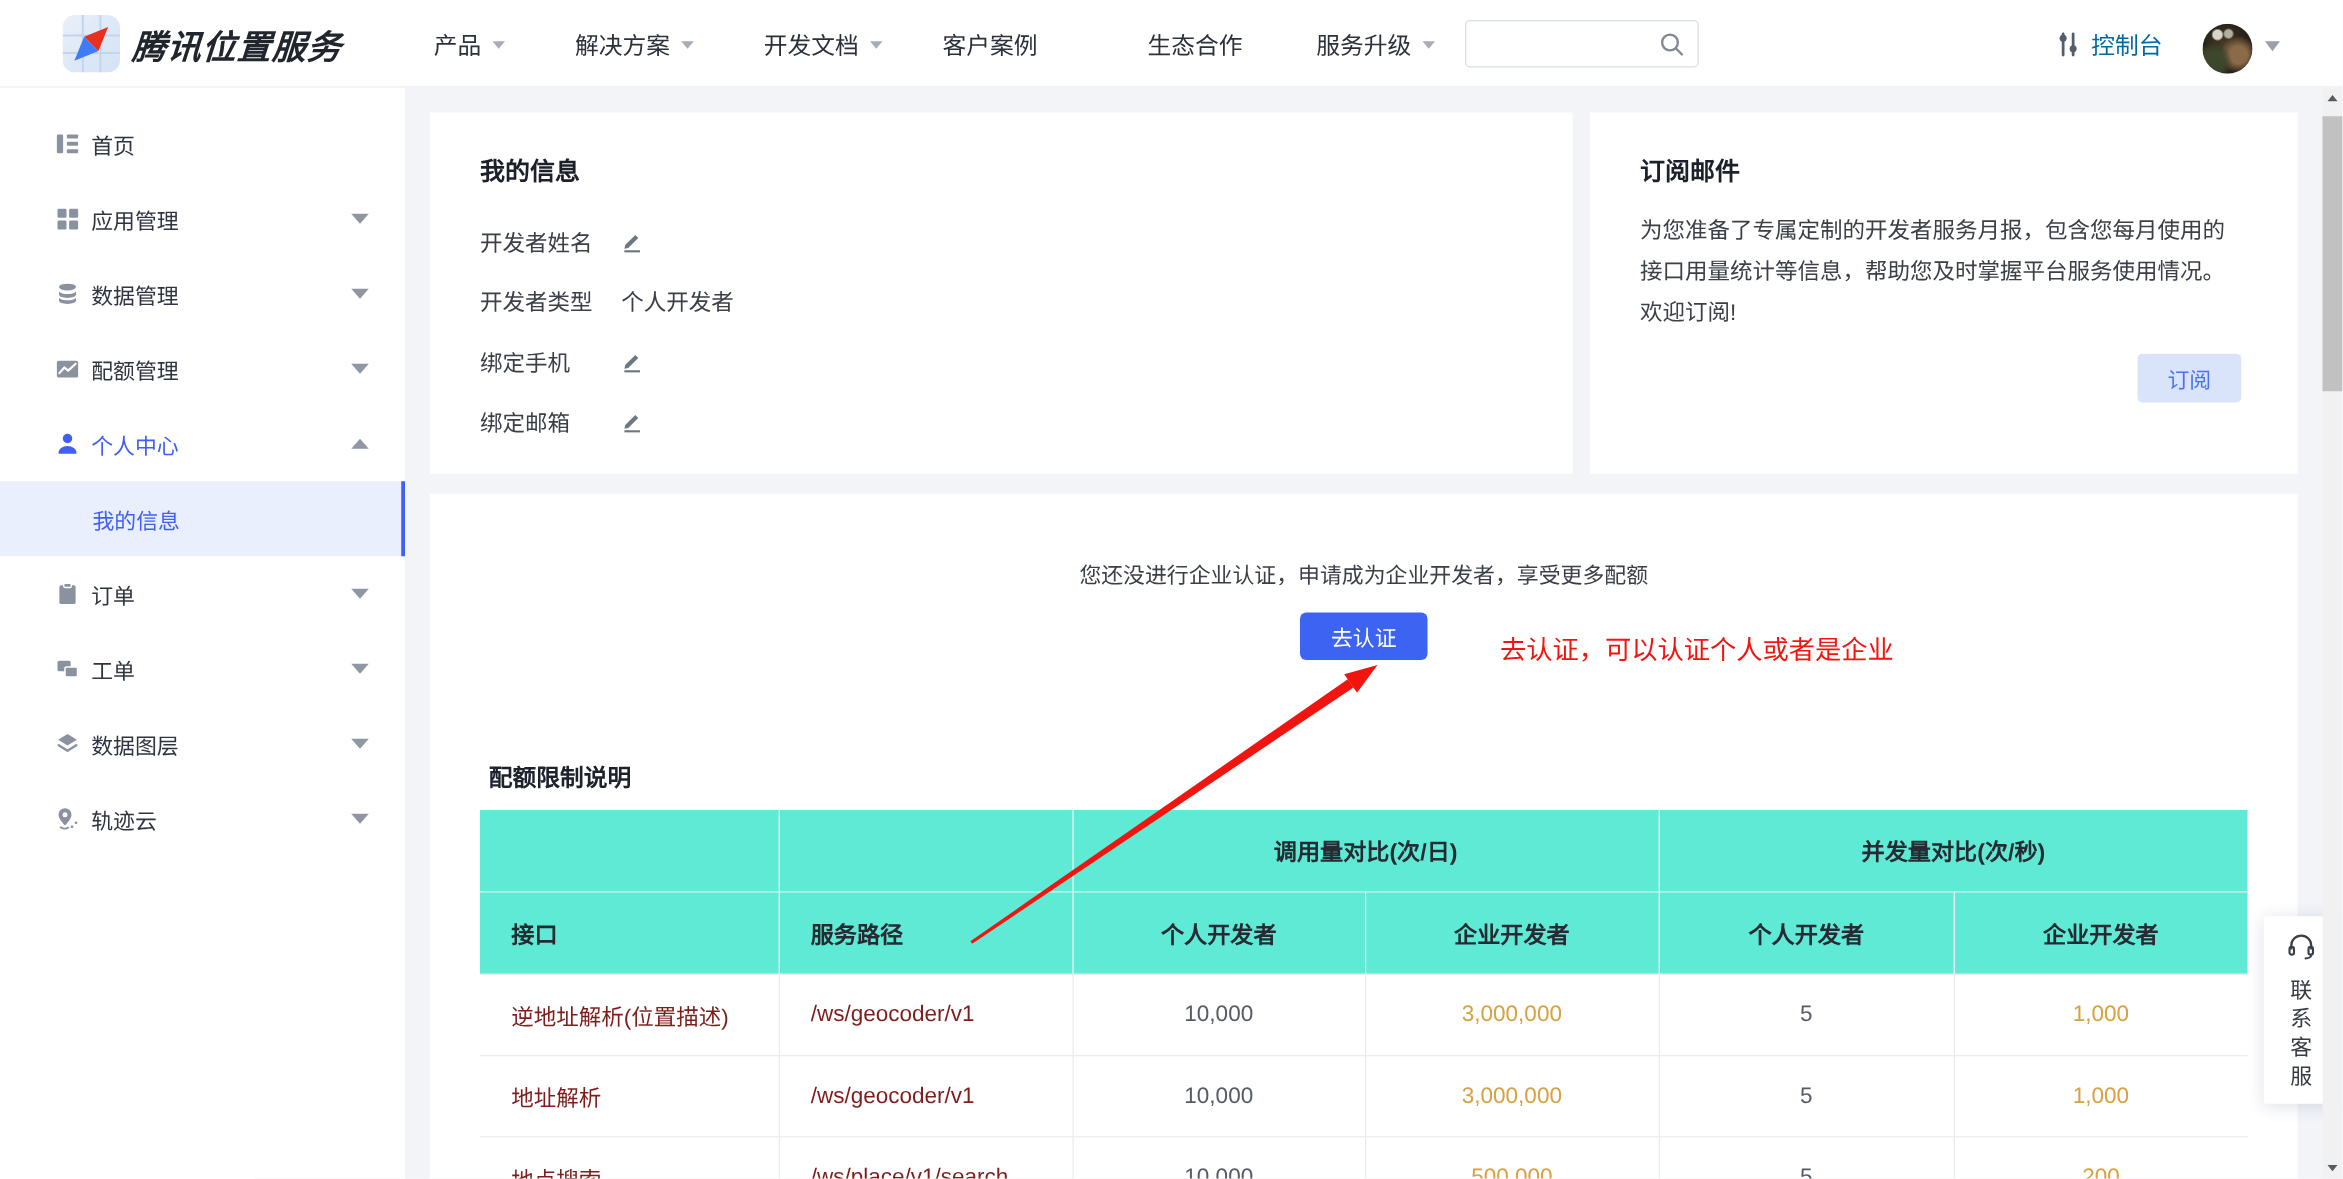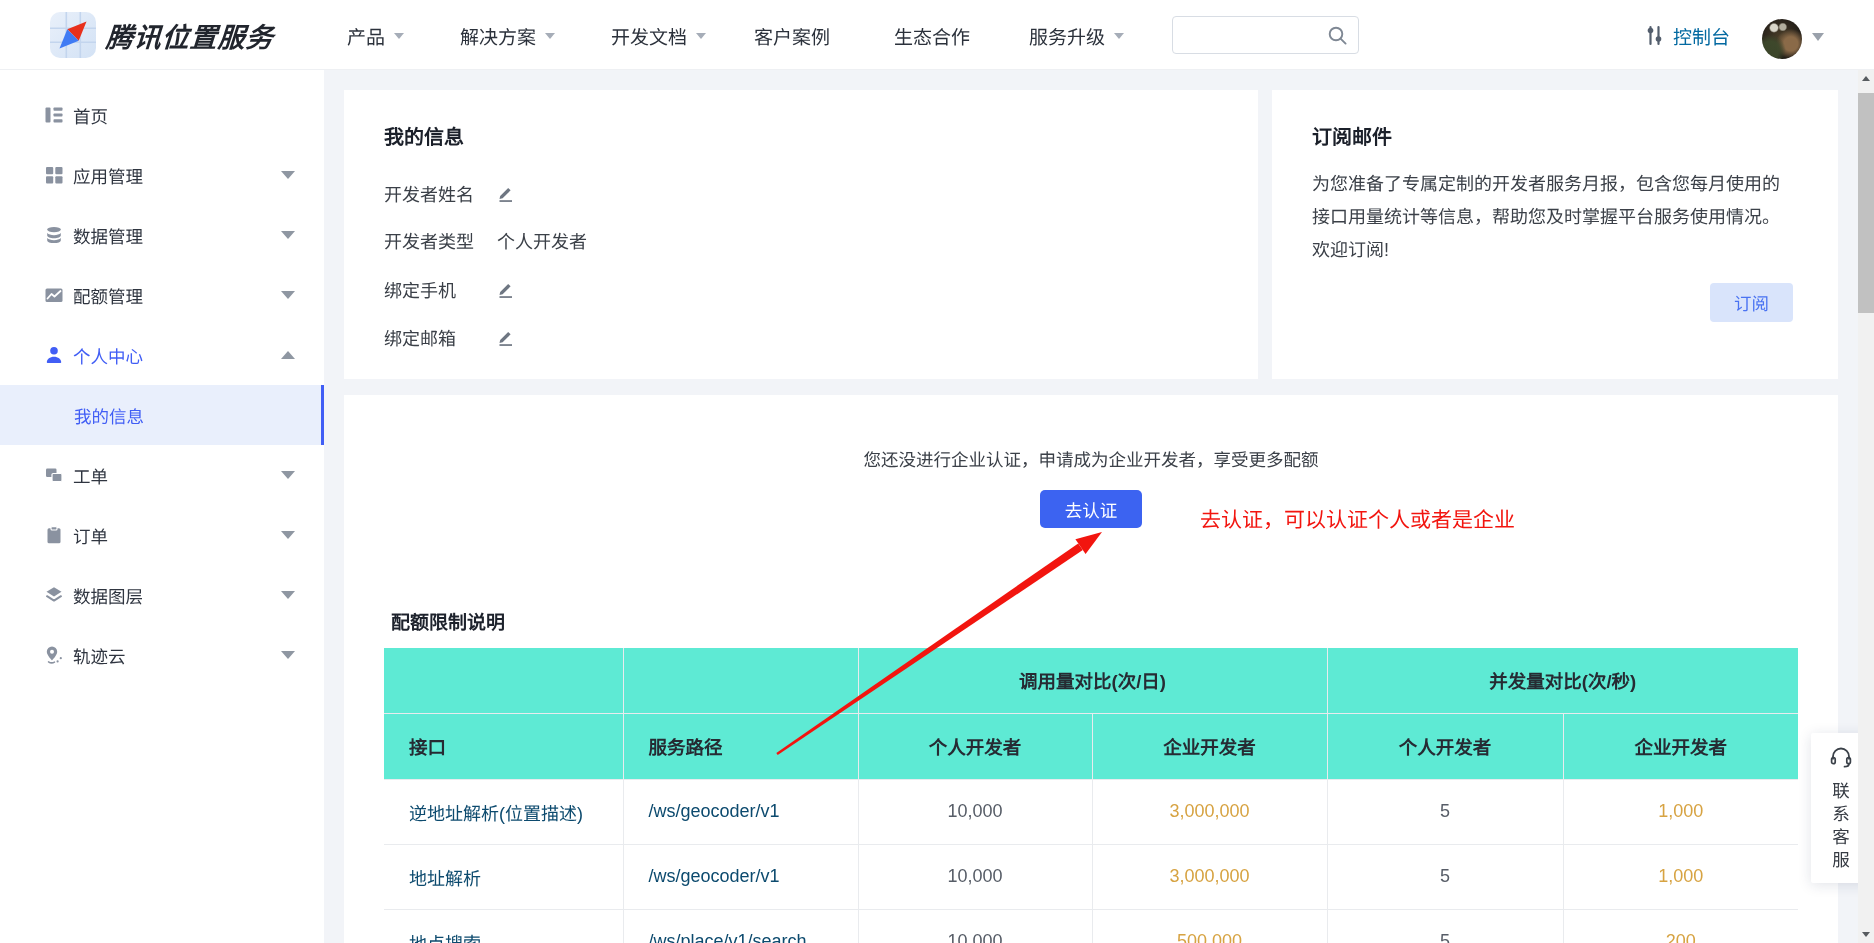--- a/index.html
+++ b/index.html
@@ -10,21 +10,21 @@
   
   .topbar { position:absolute; left:0; top:0; width:1874px; height:70px; background:#fff;
             border-bottom:1px solid #eef0f3; z-index:30; }
   .logo { position:absolute; left:50px; top:12px; display:flex; align-items:center; }
   .logo-badge { width:46px; height:46px; }
   .logo-name { margin-left:10px; font-size:27px; font-weight:bold; font-style:italic;
                color:#21252d; letter-spacing:1px; transform:skewX(-4deg); white-space:nowrap; }
   .topnav { position:absolute; left:347px; top:0; height:70px; display:flex; align-items:center; }
   .topnav-item { display:flex; align-items:center; margin-right:56px; font-size:19px; color:#2b313b; cursor:pointer; white-space:nowrap; }
   .topnav-item:nth-child(3) { margin-right:48px; }
-  .topnav-item:nth-child(4) { margin-right:64px; }
+  .topnav-item:nth-child(4) { margin-right:88px; }
   .topnav-item:nth-child(5) { margin-right:59px; }
   .caret-down { width:0; height:0; border-left:5.5px solid transparent; border-right:5.5px solid transparent;
                 border-top:6.5px solid #a6adb8; margin-left:9px; margin-top:2px; }
   .searchbox { position:absolute; left:1172px; top:16px; width:187px; height:38px; border:1px solid #d8dde4;
                border-radius:4px; background:#fff; }
   .searchbox input { position:absolute; left:10px; top:0; width:140px; height:36px; border:none; outline:none;
                      font-size:16px; color:#333; background:transparent; font-family:"Liberation Sans",sans-serif; }
   .search-icon { position:absolute; right:9px; top:7px; }
   .console-entry { position:absolute; left:1643px; top:0; height:70px; display:flex; align-items:center; cursor:pointer; }
   .console-label { font-size:19px; color:#0369a1; margin-left:7px; }
@@ -81,21 +81,21 @@
   .quota-title { position:absolute; left:47px; top:212px; font-size:19px; font-weight:bold; color:#1d222c; }
 
   .quota-table { position:absolute; left:40px; top:253px; width:1414px; border-collapse:collapse;
                  border-style:hidden; table-layout:fixed; }
   .quota-table th, .quota-table td { border:1px solid #e9ebee; font-size:18px; text-align:center; font-weight:normal; }
   .quota-table thead th { background:#5eead4; font-weight:bold; color:#262b33; font-size:18.5px; }
   .quota-table thead tr.group-row th { height:65px; }
   .quota-table thead tr.col-row th { height:66px; }
   .quota-table td { height:65px; color:#575d67; }
   .quota-table .al { text-align:left; padding-left:25px; }
-  .quota-table td.al { color:#0c4a6e; }
+  .quota-table td.al { color:#7f1d1d; }
   .quota-table td.gold { color:#d7a342; }
 
   .arrow-svg { position:absolute; left:0; top:0; width:1534px; height:873px; z-index:5; pointer-events:none; }
 
   
   .contact-widget { position:absolute; left:1811px; top:733px; width:60px; height:150px; background:#fff;
                     border-radius:2px; box-shadow:0 2px 14px rgba(20,40,80,.13); z-index:20; text-align:center;
                     padding-top:11px; cursor:pointer; }
   .contact-text { margin-top:6px; font-size:17.5px; color:#363b43; line-height:23px; }
 
@@ -227,33 +227,33 @@
     <span class="side-label">个人中心</span>
     <i class="side-caret up"></i>
   </div>
 
   <div class="side-sub">
     <span class="side-label">我的信息</span>
   </div>
 
   <div class="side-item">
     <svg class="side-icon" viewBox="0 0 20 20">
+      <rect class="ic" x="3.5" y="3.2" width="13" height="15" rx="1.5"></rect>
+      <rect x="7" y="1.6" width="6" height="3.4" rx="1" fill="#8a92a0" stroke="#ffffff" stroke-width="1.1"></rect>
+    </svg>
+    <span class="side-label">订单</span>
+    <i class="side-caret"></i>
+  </div>
+
+  <div class="side-item">
+    <svg class="side-icon" viewBox="0 0 20 20">
       <rect class="ic" x="2" y="3.5" width="10.5" height="8.5" rx="1.2"></rect>
       <rect x="8" y="8.5" width="10" height="8" rx="1.2" fill="#8a92a0" stroke="#ffffff" stroke-width="1.2"></rect>
     </svg>
     <span class="side-label">工单</span>
-    <i class="side-caret"></i>
-  </div>
-
-  <div class="side-item">
-    <svg class="side-icon" viewBox="0 0 20 20">
-      <rect class="ic" x="3.5" y="3.2" width="13" height="15" rx="1.5"></rect>
-      <rect x="7" y="1.6" width="6" height="3.4" rx="1" fill="#8a92a0" stroke="#ffffff" stroke-width="1.1"></rect>
-    </svg>
-    <span class="side-label">订单</span>
     <i class="side-caret"></i>
   </div>
 
 
   <div class="side-item">
     <svg class="side-icon" viewBox="0 0 20 20">
       <polygon class="ic" points="10,2.2 17.5,6.8 10,11.4 2.5,6.8"></polygon>
       <polyline points="3,11.2 10,15.6 17,11.2" fill="none" stroke="#8a92a0" stroke-width="2" stroke-linecap="round" stroke-linejoin="round"></polyline>
     </svg>
     <span class="side-label">数据图层</span>

